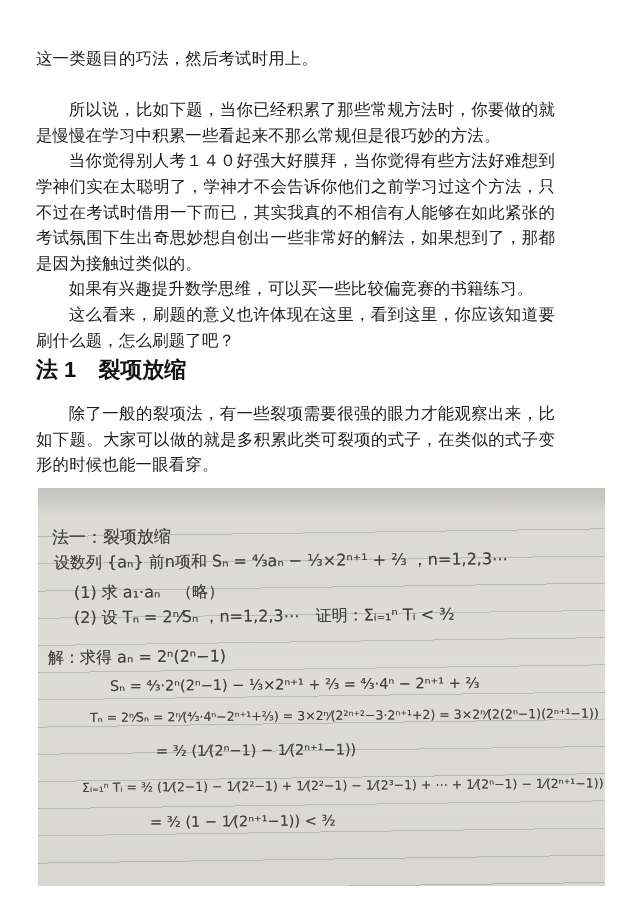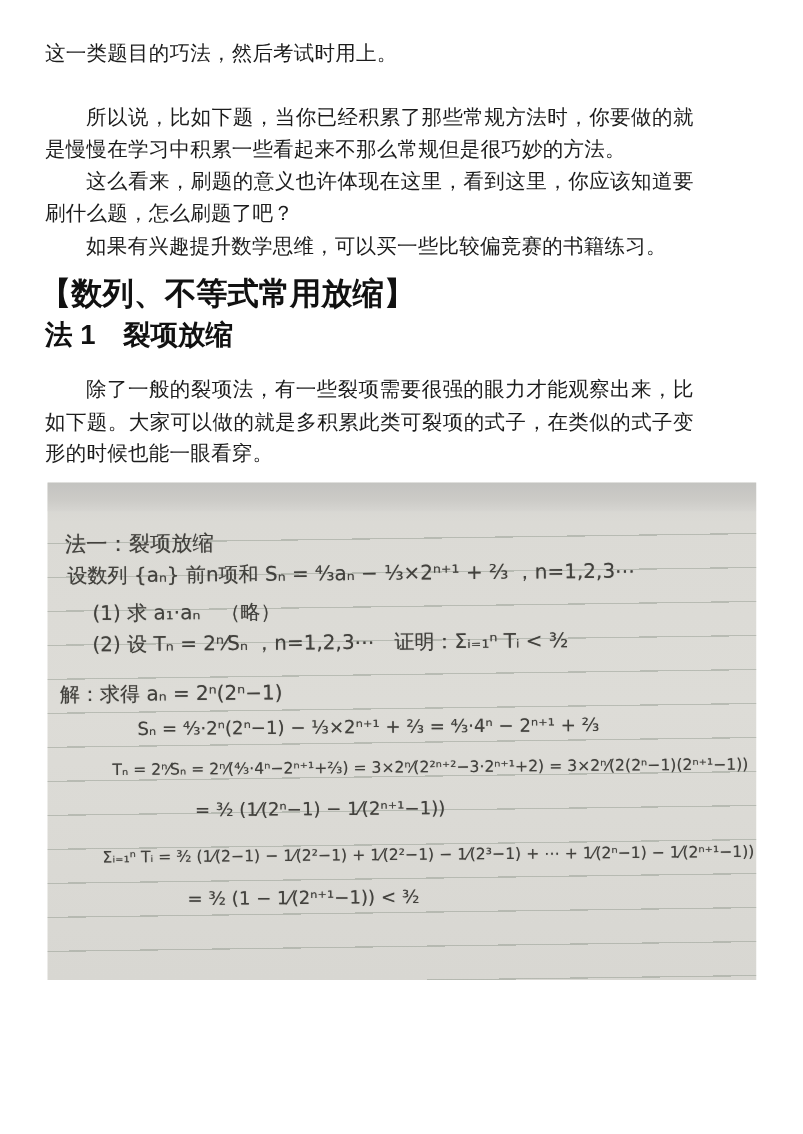--- a/index.html
+++ b/index.html
@@ -11,21 +11,21 @@
     width: 642px;
     height: 907px;
     overflow: hidden;
     font-family: "Liberation Serif", "DejaVu Serif", serif;
     color: #1c1c1c;
   }
   .page {
     box-sizing: border-box;
     width: 590px;
     height: 907px;
-    padding: 30px 35px 0 36px;
+    padding: 46px 35px 0 36px;
   }
   .article p {
     margin: 0;
     font-size: 16.4px;
     line-height: 25.6px;
     text-align: justify;
     letter-spacing: 0.2px;
   }
   .article p.indent { text-indent: 2em; }
   .article p.para-gap { margin-top: 25.6px; }
@@ -88,24 +88,24 @@
   .hw.small { font-size: 12.5px; }
   .hw.mid   { font-size: 14.5px; }
 </style>
 </head>
 <body>
 
 <div class="page">
   <div class="article">
     <p>这一类题目的巧法，然后考试时用上。</p>
     <p class="indent para-gap">所以说，比如下题，当你已经积累了那些常规方法时，你要做的就是慢慢在学习中积累一些看起来不那么常规但是很巧妙的方法。</p>
+    <p class="indent">当你觉得别人考１４０好强大好膜拜，当你觉得有些方法好难想到学神们实在太聪明了，学神才不会告诉你他们之前学习过这个方法，只不过在考试时借用一下而已，其实我真的不相信有人能够在如此紧张的考试氛围下生出奇思妙想自创出一些非常好的解法，如果想到了，那都是因为接触过类似的。</p>
+    <p class="indent">如果有兴趣提升数学思维，可以买一些比较偏竞赛的书籍练习。</p>
     <p class="indent">这么看来，刷题的意义也许体现在这里，看到这里，你应该知道要刷什么题，怎么刷题了吧？</p>
-    <p class="indent">如果有兴趣提升数学思维，可以买一些比较偏竞赛的书籍练习。</p>
 
-    <h1 class="section-heading">【数列、不等式常用放缩】</h1>
     <h2 class="method-heading">法 1　裂项放缩</h2>
     <p class="indent">除了一般的裂项法，有一些裂项需要很强的眼力才能观察出来，比如下题。大家可以做的就是多积累此类可裂项的式子，在类似的式子变形的时候也能一眼看穿。</p>
   </div>
 
   <div class="photo">
     <div class="ruling"></div>
     <div class="top-edge"></div>
 
     <div class="hw" style="left:14px;  top:38px;  font-size:17px;">法一：裂项放缩</div>
     <div class="hw" style="left:16px;  top:65px;">设数列 {aₙ} 前n项和 Sₙ = ⁴⁄₃aₙ − ⅓×2ⁿ⁺¹ + ⅔ ，n=1,2,3⋯</div>

